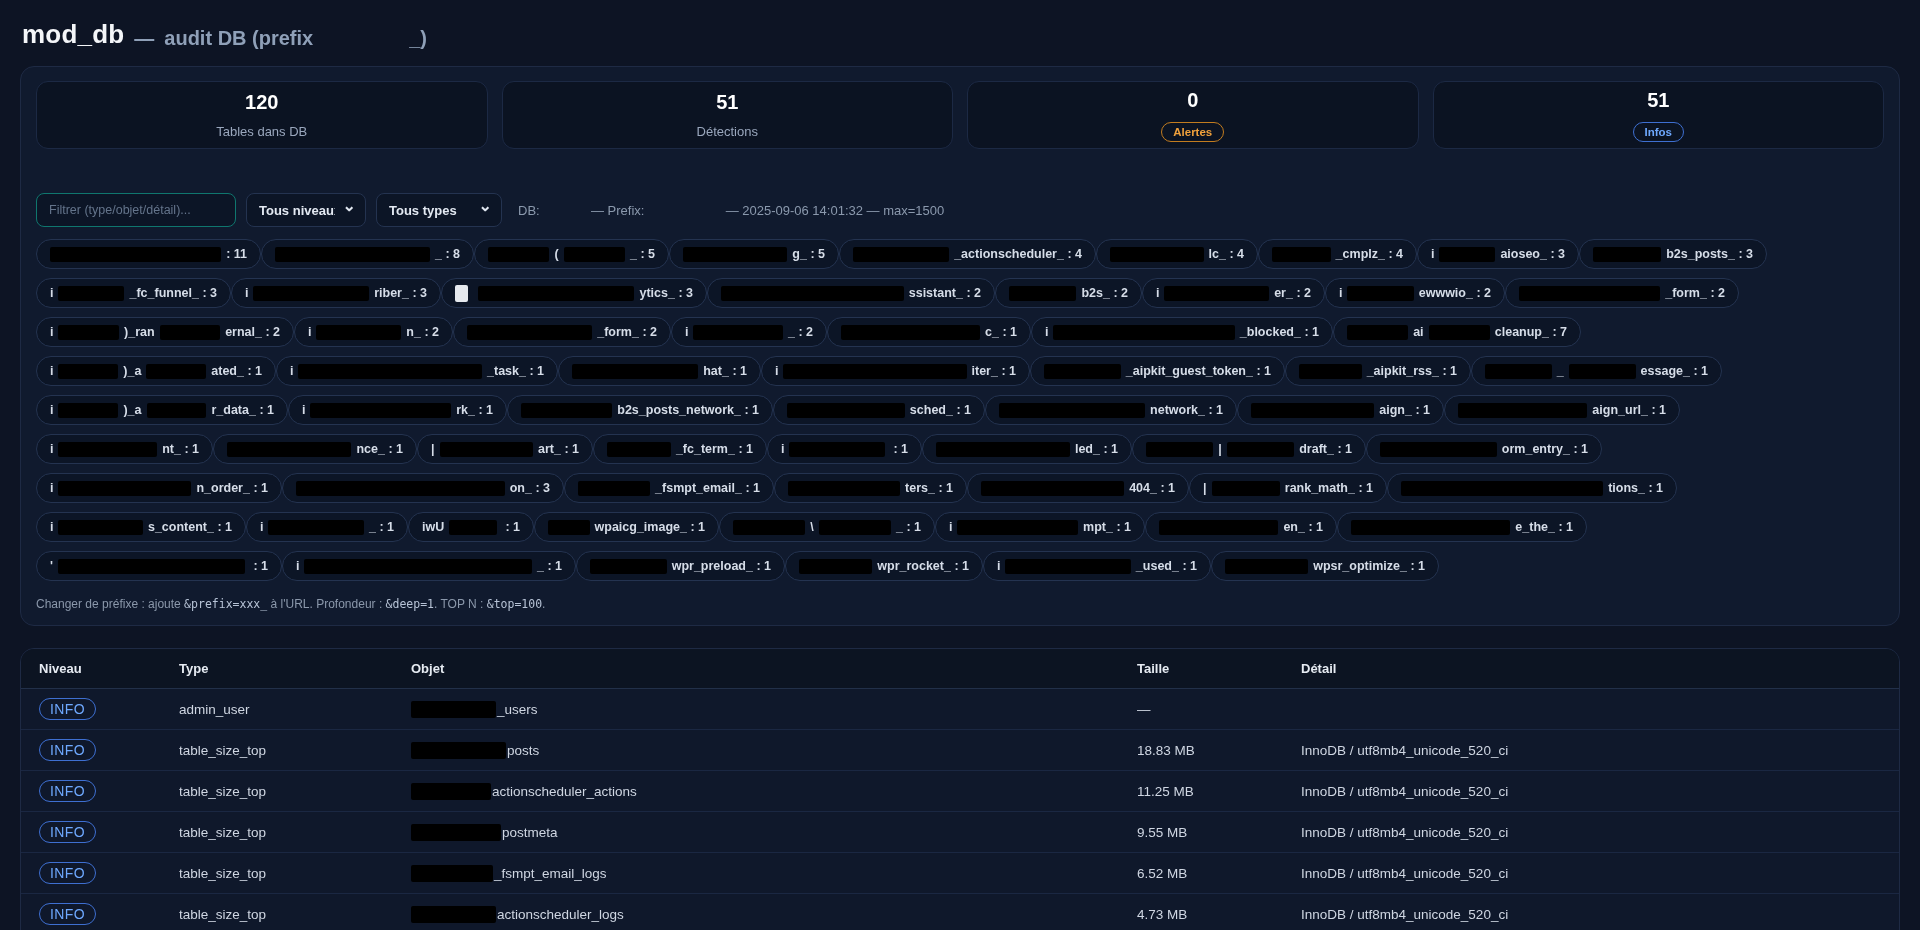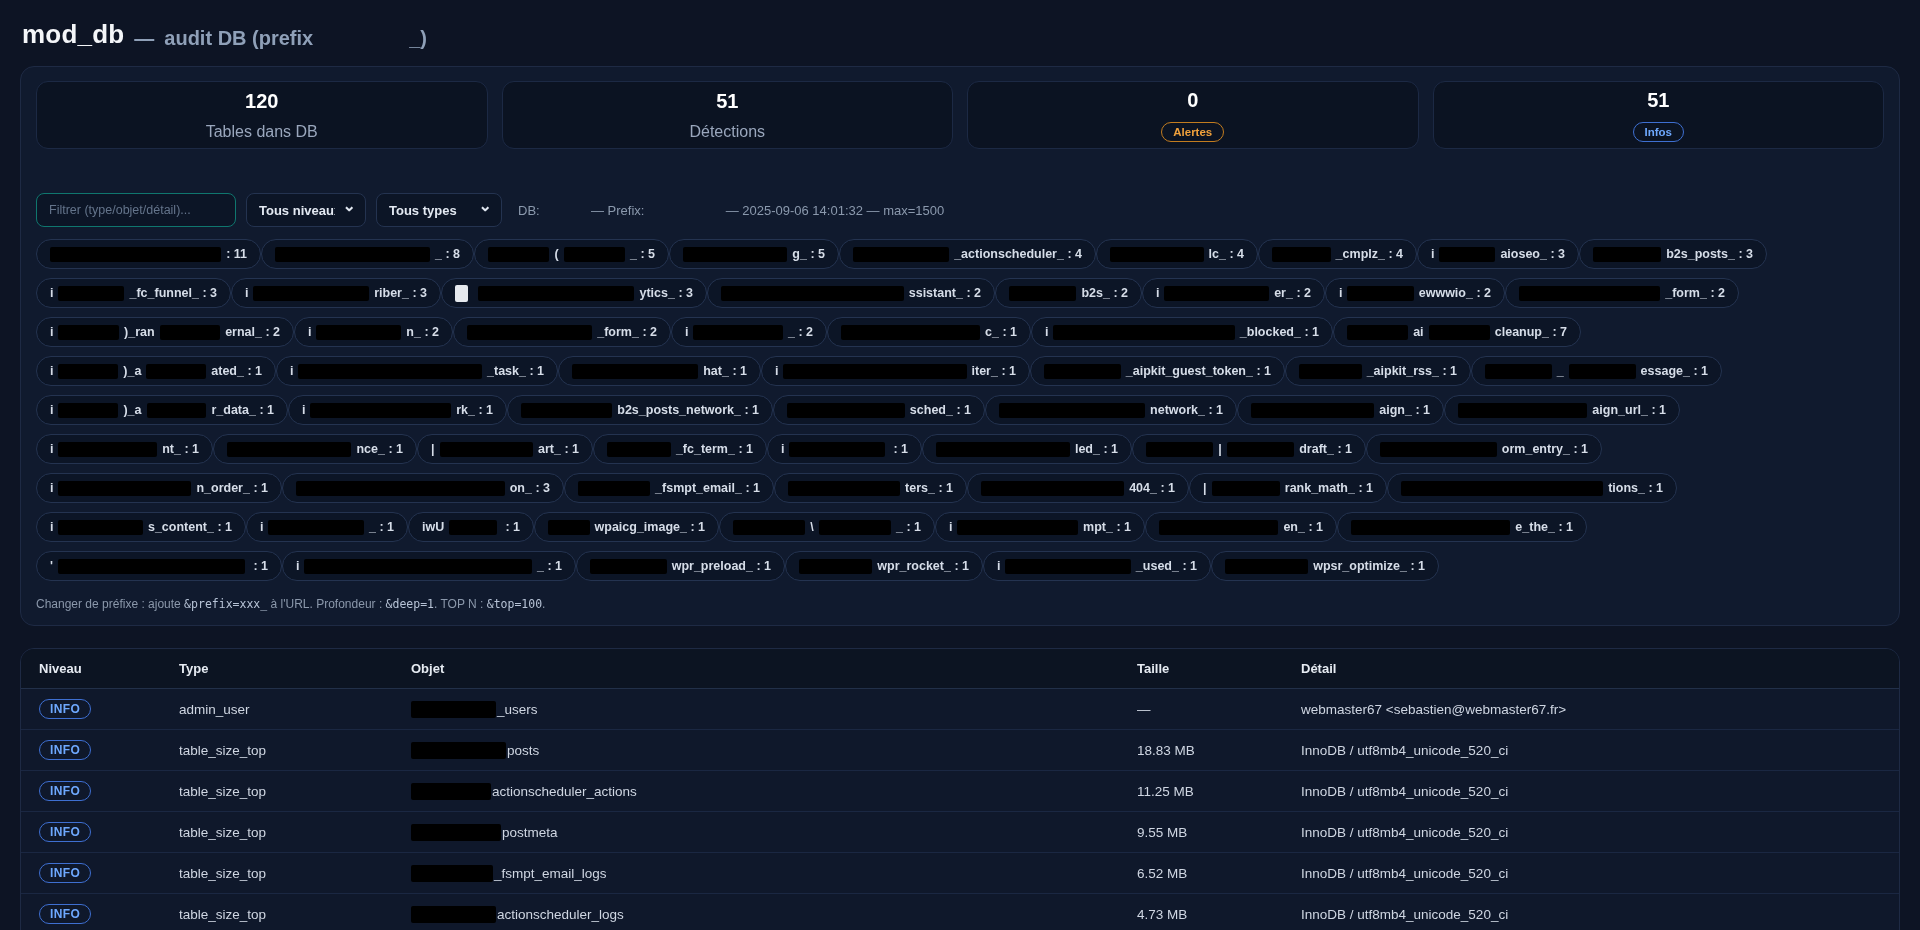--- a/index.html
+++ b/index.html
@@ -20,21 +20,21 @@
   }
 
   
   .stats-row { display:flex; gap:14px; }
   .stat {
     flex:1; height:68px; background:#0b1322; border:1px solid #1c2944;
     border-radius:12px; display:flex; flex-direction:column; align-items:center;
     justify-content:center; gap:10px;
   }
   .stat-value { font-size:20px; font-weight:800; color:#ffffff; }
-  .stat-label { font-size:16px; color:#9aa7bd; }
+  .stat-label { font-size:13px; color:#9aa7bd; }
   .badge {
     display:inline-block; border-radius:999px; padding:2px 11px;
     font-size:11.5px; font-weight:600; border:1px solid; line-height:14px;
   }
   .badge.warn { color:#f0a13c; border-color:#c27c1f; }
   .badge.info { color:#6ea8fe; border-color:#3e6fd1; }
 
   
   .filter-row { display:flex; align-items:center; gap:10px; margin-top:44px; }
   .search-input {
@@ -82,21 +82,21 @@
   }
   .trow { display:flex; align-items:center; padding:0 18px; }
   .thead { height:40px; background:#0c1422; border-bottom:1px solid #223049; }
   .thead .cell { font-size:13px; font-weight:700; color:#e6ebf2; }
   .tbody .trow { height:41px; border-bottom:1px solid #1a2742; background:#0f182b; }
   .cell { white-space:nowrap; overflow:hidden; }
   .c0 { width:140px; } .c1 { width:232px; } .c2 { width:682px; } .c3 { width:164px;margin-left:44px; } .c4 { flex:1; }
   .tbody .cell { font-size:13.5px; color:#cfd6e2; }
   .level-pill {
     display:inline-block; border:1px solid #3e6fd1; color:#6ea8fe; border-radius:999px;
-    padding:2px 10px; font-size:12px; font-weight:700; letter-spacing:.4px;
+    padding:2px 10px; font-size:14px; font-weight:400; letter-spacing:.4px;
   }
   .objet-cell { display:flex; align-items:center; }
   .objet-mask { display:inline-block; height:17px; background:#000; border-radius:2px; margin-right:1px; }
 </style>
 </head>
 <body>
 
 <div class="topbar">
   <span class="app-title">mod_db</span>
   <span class="subtitle">—</span>
@@ -491,21 +491,20 @@
     </div>
   <div class="tbody">
       <div class="trow">
         <div class="cell c0"><span class="level-pill">INFO</span></div>
         <div class="cell c1">admin_user</div>
         <div class="cell c2 objet-cell">
           <span class="objet-mask" style="width: 85px;"></span>
           <span>_users</span>
         </div>
         <div class="cell c3">—</div>
-        <div class="cell c4">webmaster67 &lt;sebastien@webmaster67.fr&gt;</div>
       </div>
       <div class="trow">
         <div class="cell c0"><span class="level-pill">INFO</span></div>
         <div class="cell c1">table_size_top</div>
         <div class="cell c2 objet-cell">
           <span class="objet-mask" style="width: 95px;"></span>
           <span>posts</span>
         </div>
         <div class="cell c3">18.83 MB</div>
         <div class="cell c4">InnoDB / utf8mb4_unicode_520_ci</div>

